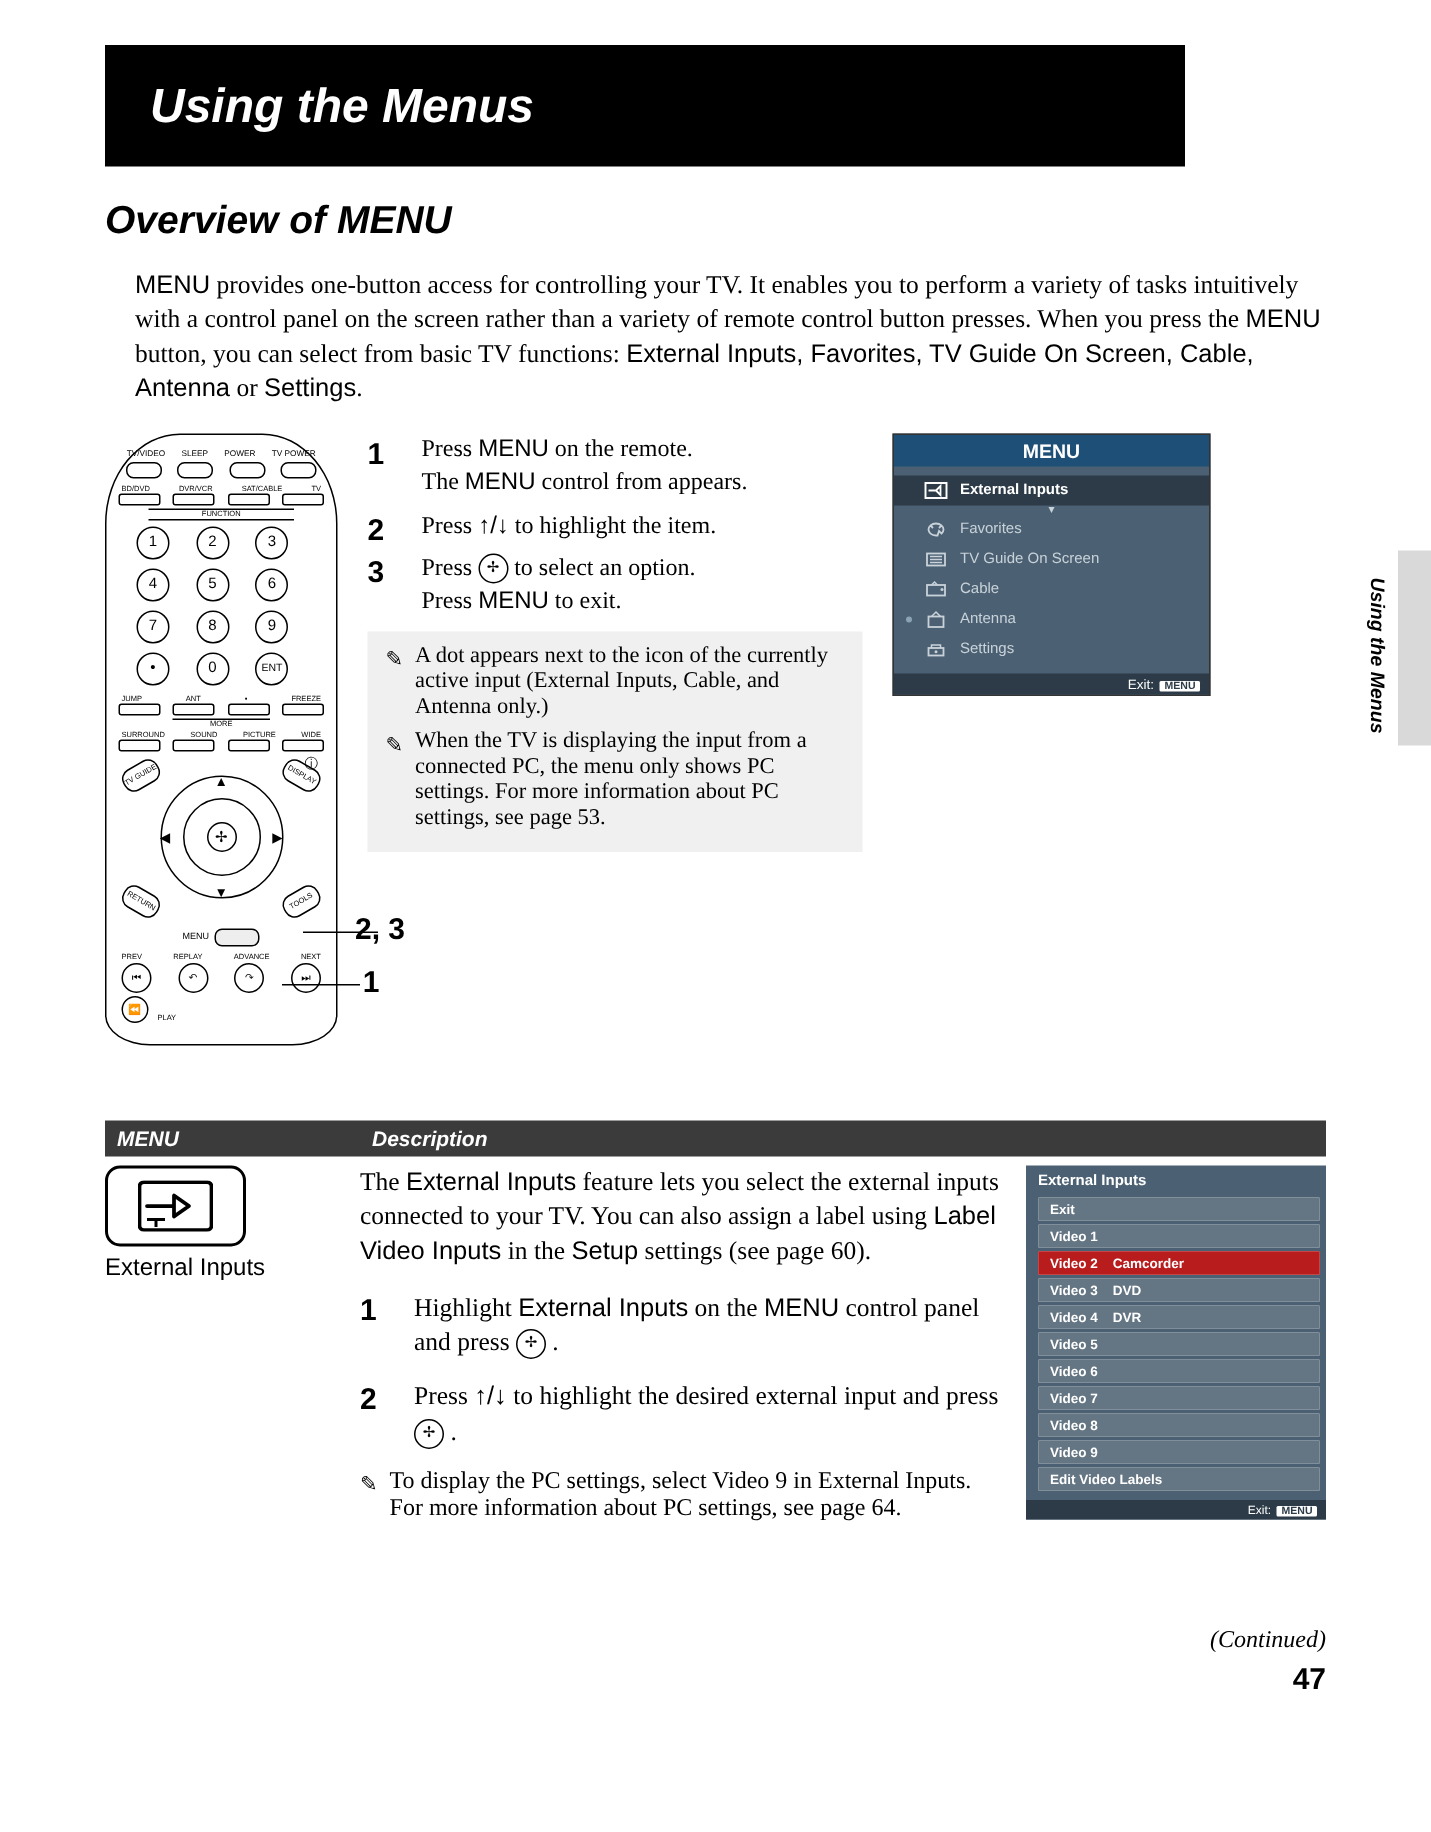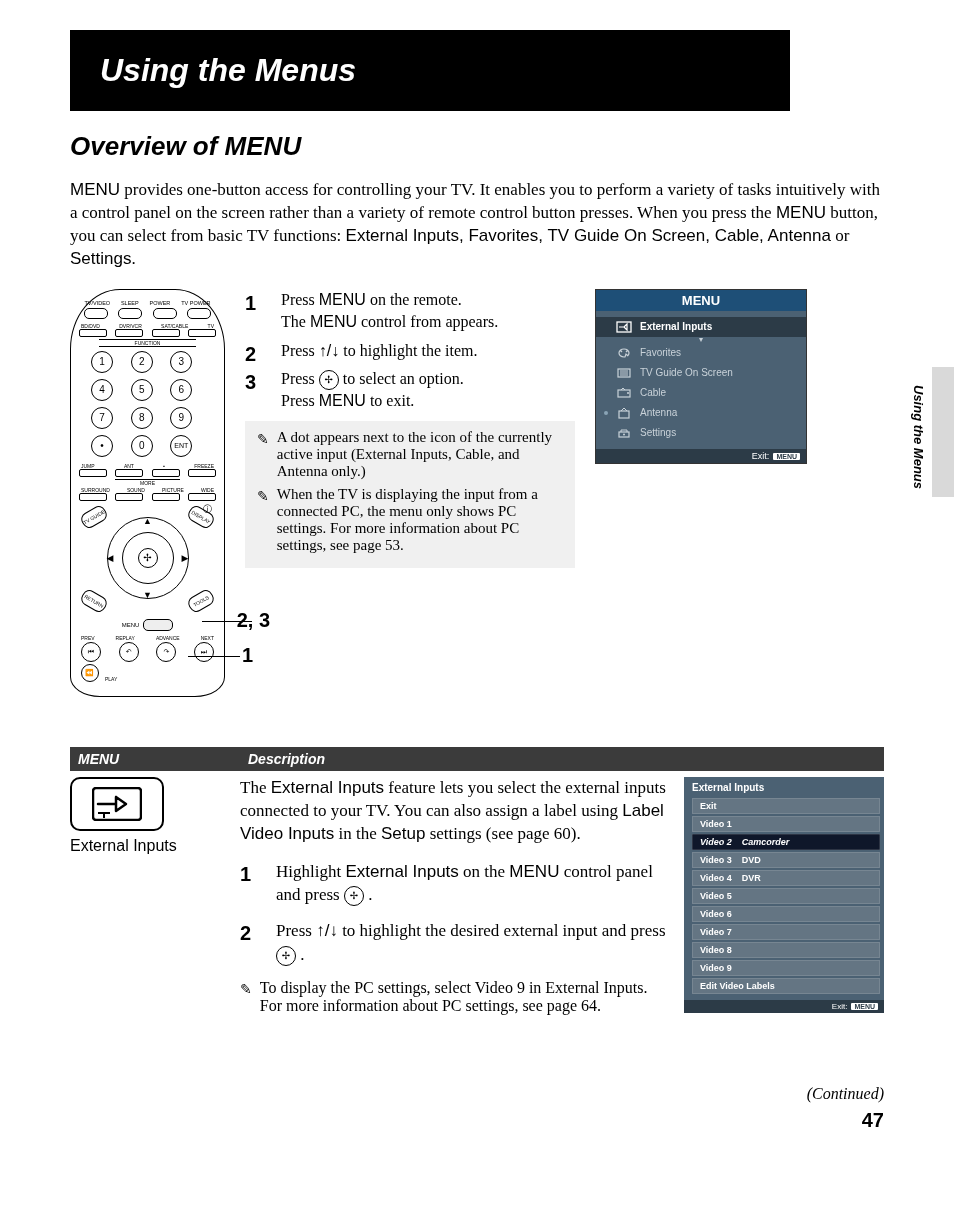--- a/index.html
+++ b/index.html
@@ -31,20 +31,21 @@
     font-size: 26px;
     font-weight: bold;
     font-style: italic;
     margin-top: 20px;
     margin-bottom: 16px;
   }
   .intro {
     font-size: 17px;
     line-height: 1.35;
     margin-bottom: 18px;
+    margin-left: 20px;
   }
   .intro .sans { font-family: Arial, Helvetica, sans-serif; }
   .top-row {
     display: flex;
     align-items: flex-start;
     column-gap: 20px;
   }
   .remote {
     width: 155px;
     flex: 0 0 155px;
@@ -224,21 +225,21 @@
   .menu-mid{flex:1; padding-right:16px; max-width:440px;}
   .menu-mid p{margin:0 0 14px 0; font-size:17px; line-height:1.35;}
   ol.steps2{list-style:none;padding:0;margin:0;counter-reset:s2;}
   ol.steps2 > li{position:relative;padding-left:36px;margin-bottom:12px;font-size:17px;line-height:1.4;}
   ol.steps2 > li::before{counter-increment:s2;content:counter(s2);position:absolute;left:0;top:0;font-family:Arial,sans-serif;font-weight:bold;font-size:20px;}
   .note-inline{display:flex;align-items:flex-start;gap:8px;font-size:16px;padding-left:0;}
   .menu-right{width:200px; flex:0 0 200px;}
   .ext-screen{background:#4b6173;font-family:Arial,sans-serif;font-size:9px;color:#fff;}
   .ext-head{padding:5px 8px;font-weight:bold;font-size:10px;}
   .ext-row{background:#647583;margin:0 4px 2px 8px;padding:3px 8px;font-weight:bold;border-radius:1px;display:flex;gap:10px; box-shadow:inset 0 0 0 0.5px rgba(255,255,255,0.25);}
-  .ext-row.sel{background:#0f172a;font-style:italic;}
+  .ext-row.sel{background:#b91c1c;}
   .ext-exit{background:#2c3b47;text-align:right;padding:2px 6px;font-size:8px;}
 
   .continued{
     text-align:right;
     font-style:italic;
     font-size:16px;
     margin-top:70px;
   }
   .page-num{
     text-align:right;

